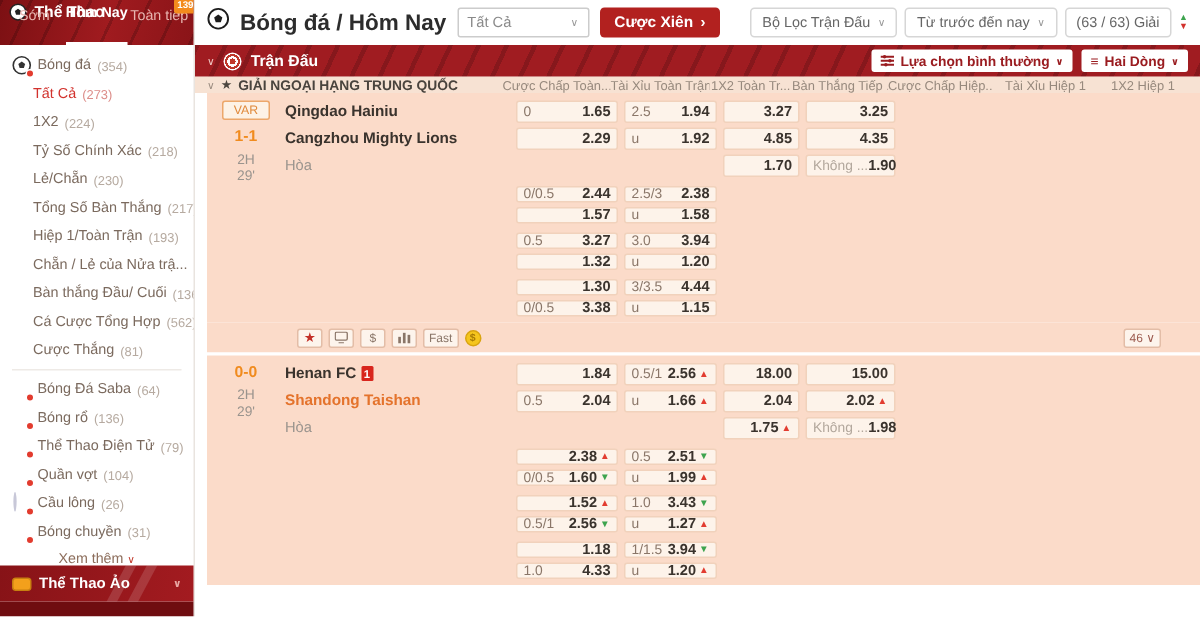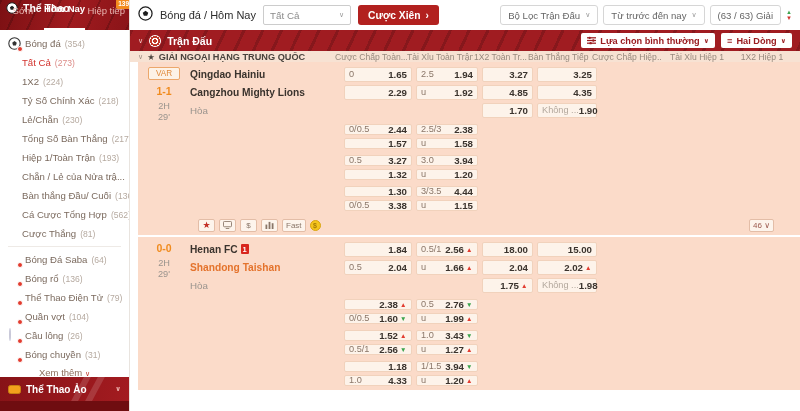--- a/index.html
+++ b/index.html
@@ -30,21 +30,21 @@
   .sb-more .chev{font-size:7px;color:#c0392b}
   .sb-virtual{position:relative;overflow:hidden;background:linear-gradient(100deg,#871317,#a31b20);color:#fff;font-weight:bold;font-size:10px;display:flex;align-items:center;gap:5px;padding:0 8px;height:24px;cursor:pointer}
   .vstripe{position:absolute;top:-5px;width:7px;height:32px;background:rgba(255,255,255,.14);transform:skewX(-28deg)}
   .sb-virtual .chev{margin-left:auto;font-size:7px;color:#e9a9a5;position:relative}
   .gamepad{width:13px;height:9px;background:#f3a01c;border-radius:2.5px;border:1px solid #c87f10;flex:none}
   .sb-bottom{height:10px;background:#6f0d10}
 
   
   #main{position:absolute;left:130px;top:0;width:670px;height:411px}
   .topbar{height:30px;display:flex;align-items:center;gap:7px;padding:0 8px;background:#fff}
-  .crumb{font-weight:normal;font-size:11px;color:#2c2c2c;white-space:nowrap}
+  .crumb{font-weight:bold;font-size:15px;color:#2c2c2c;white-space:nowrap}
   .select{width:88px;height:20px;border:1px solid #ccc;border-radius:2px;display:flex;align-items:center;padding:0 6px;color:#8a8a8a;font-size:9.8px;cursor:pointer}
   .select .chev,.pill .chev{margin-left:auto;font-size:7px;color:#999}
   .btn-parlay{height:20px;background:#b2211f;color:#fff;font-weight:bold;font-size:10.3px;border-radius:3px;padding:0 10px;display:flex;align-items:center;gap:5px;cursor:pointer}
   .btn-parlay .chev{font-size:10px}
   .top-right{margin-left:auto;display:flex;align-items:center;gap:5px}
   .pill{height:20px;border:1px solid #d6d6d6;border-radius:3px;display:flex;align-items:center;gap:5px;padding:0 7px;color:#666;font-size:9.6px;cursor:pointer;white-space:nowrap}
   .sorticon{display:flex;flex-direction:column;line-height:6px;font-size:6px;cursor:pointer}
   .sorticon .up{color:#3da44e}.sorticon .down{color:#d2322d}
 
   .matchbar{height:21px;background:#a01c21;position:relative;overflow:hidden;display:flex;align-items:center;padding:4px 8px}
@@ -107,21 +107,21 @@
               <circle cx="12" cy="12" r="10.5" fill="#fff" stroke="#222" stroke-width="2"></circle>
               <polygon points="12,7.5 16.2,10.6 14.6,15.5 9.4,15.5 7.8,10.6" fill="#222"></polygon>
             </svg>
         </span>
         <span>Thể Thao</span>
         <span class="chev">∧</span>
       </div>
       <div class="sb-tabs">
         <span class="sb-tab"><span>Sớm</span></span>
         <span class="sb-tab active"><span>Hôm Nay</span></span>
-        <span class="sb-tab"><span>Hiệp tiếp</span><span class="badge">139</span></span>
+        <span class="sb-tab"><span>Toàn tiếp</span><span class="badge">139</span></span>
       </div>
     </div>
 
     <div class="sb-list">
       <div class="sb-item">
         <span class="sicon">
           <svg width="13" height="13" viewBox="0 0 24 24">
               <circle cx="12" cy="12" r="10.5" fill="#fff" stroke="#333" stroke-width="2"></circle>
               <polygon points="12,7.5 16.2,10.6 14.6,15.5 9.4,15.5 7.8,10.6" fill="#333"></polygon>
             </svg>
@@ -608,21 +608,21 @@
           <div class="sC w1">
               <div class="cell">
                 <span class="hc"></span>
                 <span class="od">2.38</span>
                 <span class="trend up">▲</span>
               </div>
             </div>
           <div class="sC w2">
               <div class="cell">
                 <span class="hc">0.5</span>
-                <span class="od">2.76</span>
+                <span class="od">2.51</span>
                 <span class="trend down">▼</span>
               </div>
             </div>
         </div>
         <div class="row lrow">
           <div class="sA"></div>
             <div class="sT"></div>
           <div class="sC w1">
               <div class="cell">
                 <span class="hc">0/0.5</span>

